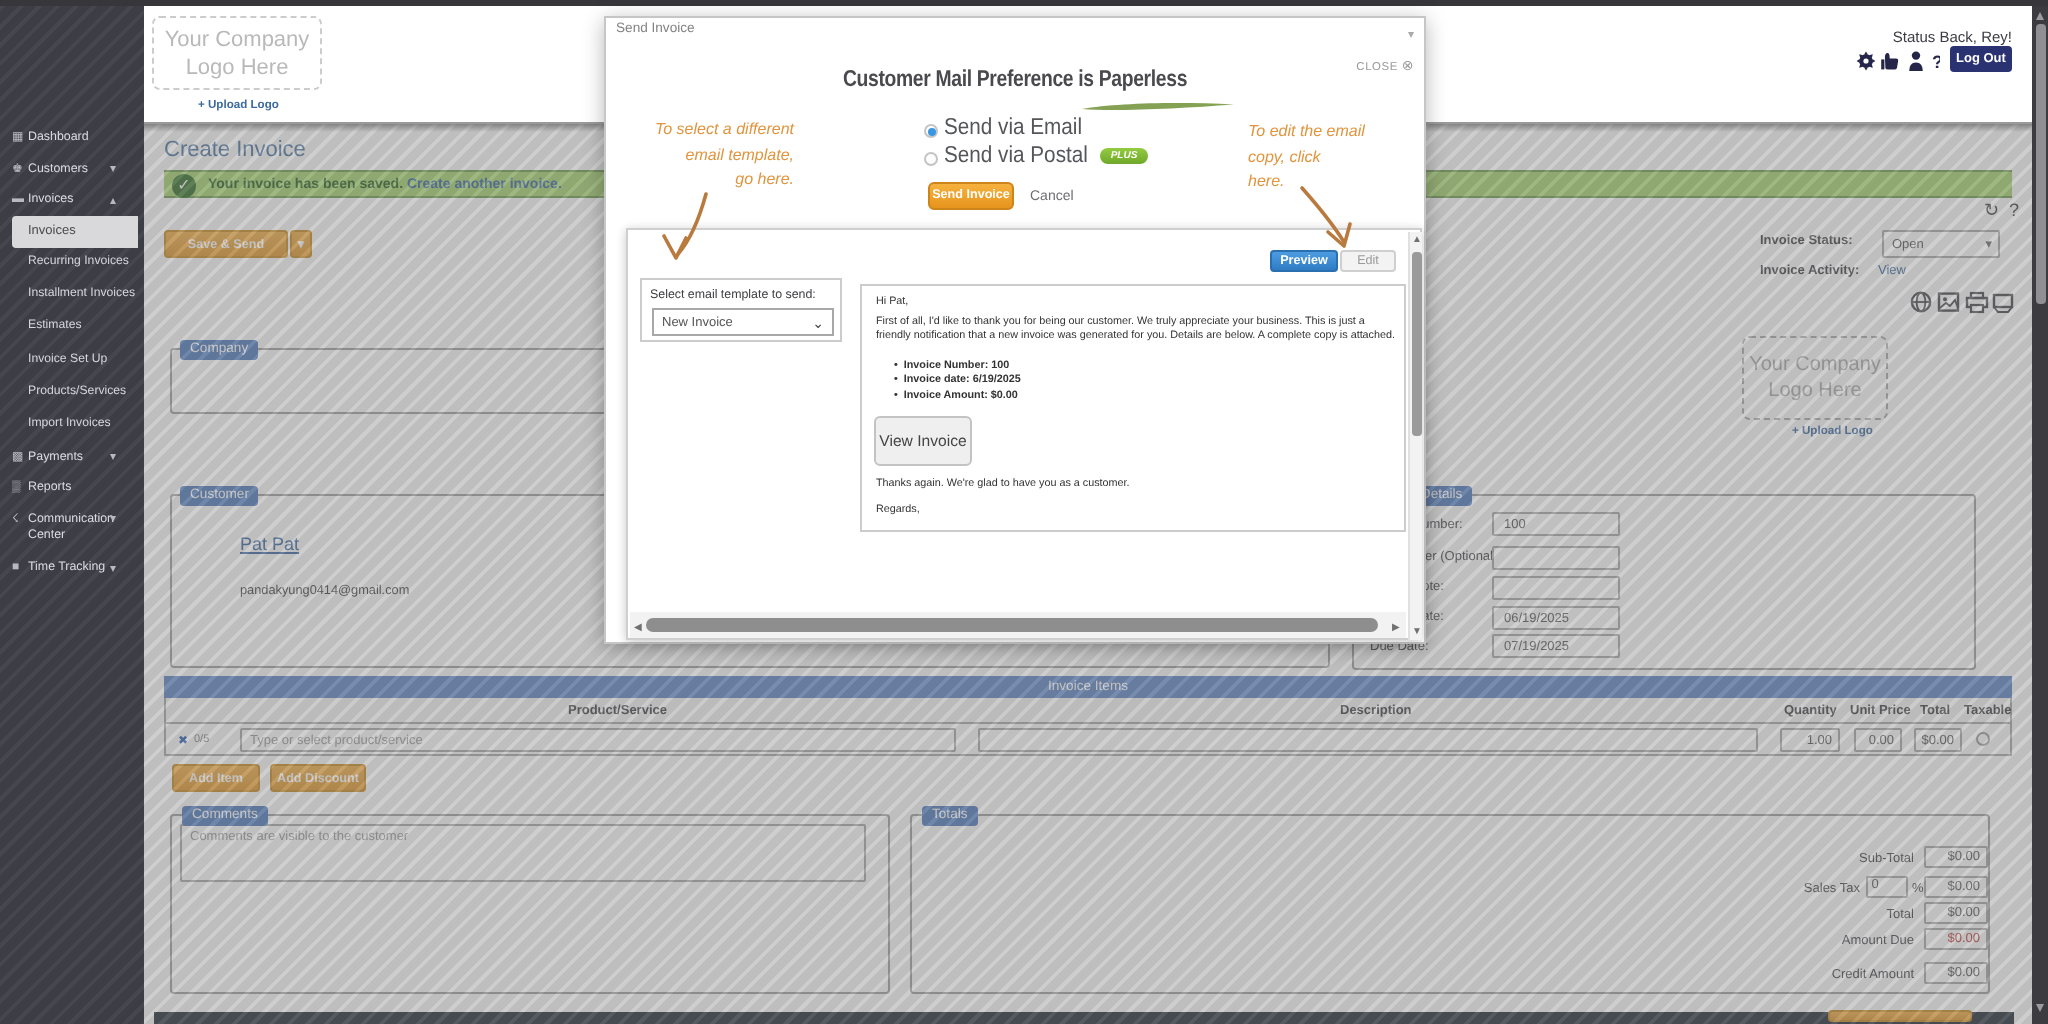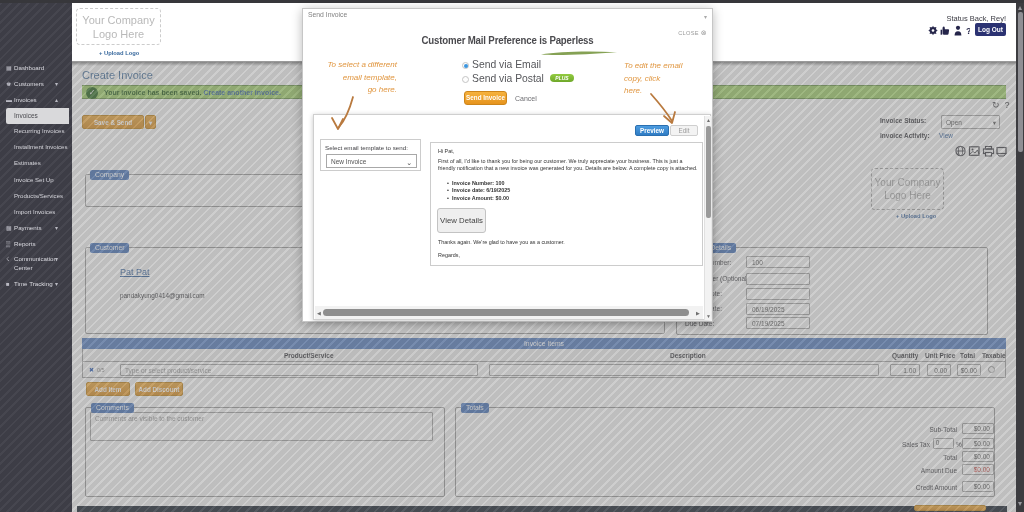--- a/index.html
+++ b/index.html
@@ -241,21 +241,21 @@
     <div id="prevbtn">Preview</div>
     <div id="editbtn">Edit</div>
     <div id="selbox">
       <div style="position:absolute; left:4px; top:4px; font-size:6.2px; color:#3e3e42;">Select email template to send:</div>
       <div style="position:absolute; left:5px; top:14px; width:91px; height:14px; border:1px solid #a8a8a8; background:#fff; font-size:6.5px; color:#555; line-height:13px; padding-left:4px;">New Invoice<span style="position:absolute; right:4px; top:1px; font-size:7px; color:#444;">⌄</span></div>
     </div>
     <div id="emailbox">
       <div style="position:absolute; left:7px; top:5px;">Hi Pat,</div>
       <div style="position:absolute; left:7px; top:15px; width:262px; line-height:7px;">First of all, I'd like to thank you for being our customer. We truly appreciate your business. This is just a friendly notification that a new invoice was generated for you. Details are below. A complete copy is attached.</div>
       <div style="position:absolute; left:16px; top:37px; font-weight:bold; line-height:7.3px;">• &nbsp;Invoice Number: 100<br>• &nbsp;Invoice date: 6/19/2025<br>• &nbsp;Invoice Amount: $0.00</div>
-      <div style="position:absolute; left:6px; top:65px; width:49px; height:25px; background:#efefef; border:1px solid #c3c3c3; border-radius:3px; font-size:7.8px; color:#444; text-align:center; line-height:24px;">View Details</div>
+      <div style="position:absolute; left:6px; top:65px; width:49px; height:25px; background:#efefef; border:1px solid #c3c3c3; border-radius:3px; font-size:7.8px; color:#444; text-align:center; line-height:24px;">View Invoice</div>
       <div style="position:absolute; left:7px; top:96px;">Thanks again. We're glad to have you as a customer.</div>
       <div style="position:absolute; left:7px; top:109px;">Regards,</div>
     </div>
     <div id="vsb">
       <div class="sarrow" style="left:1px; top:1px;">▲</div>
       <div id="vthumb"></div>
       <div class="sarrow" style="left:1px; top:197px;">▼</div>
     </div>
     <div id="hsb">
       <div class="sarrow" style="left:2px; top:4px;">◀</div>

